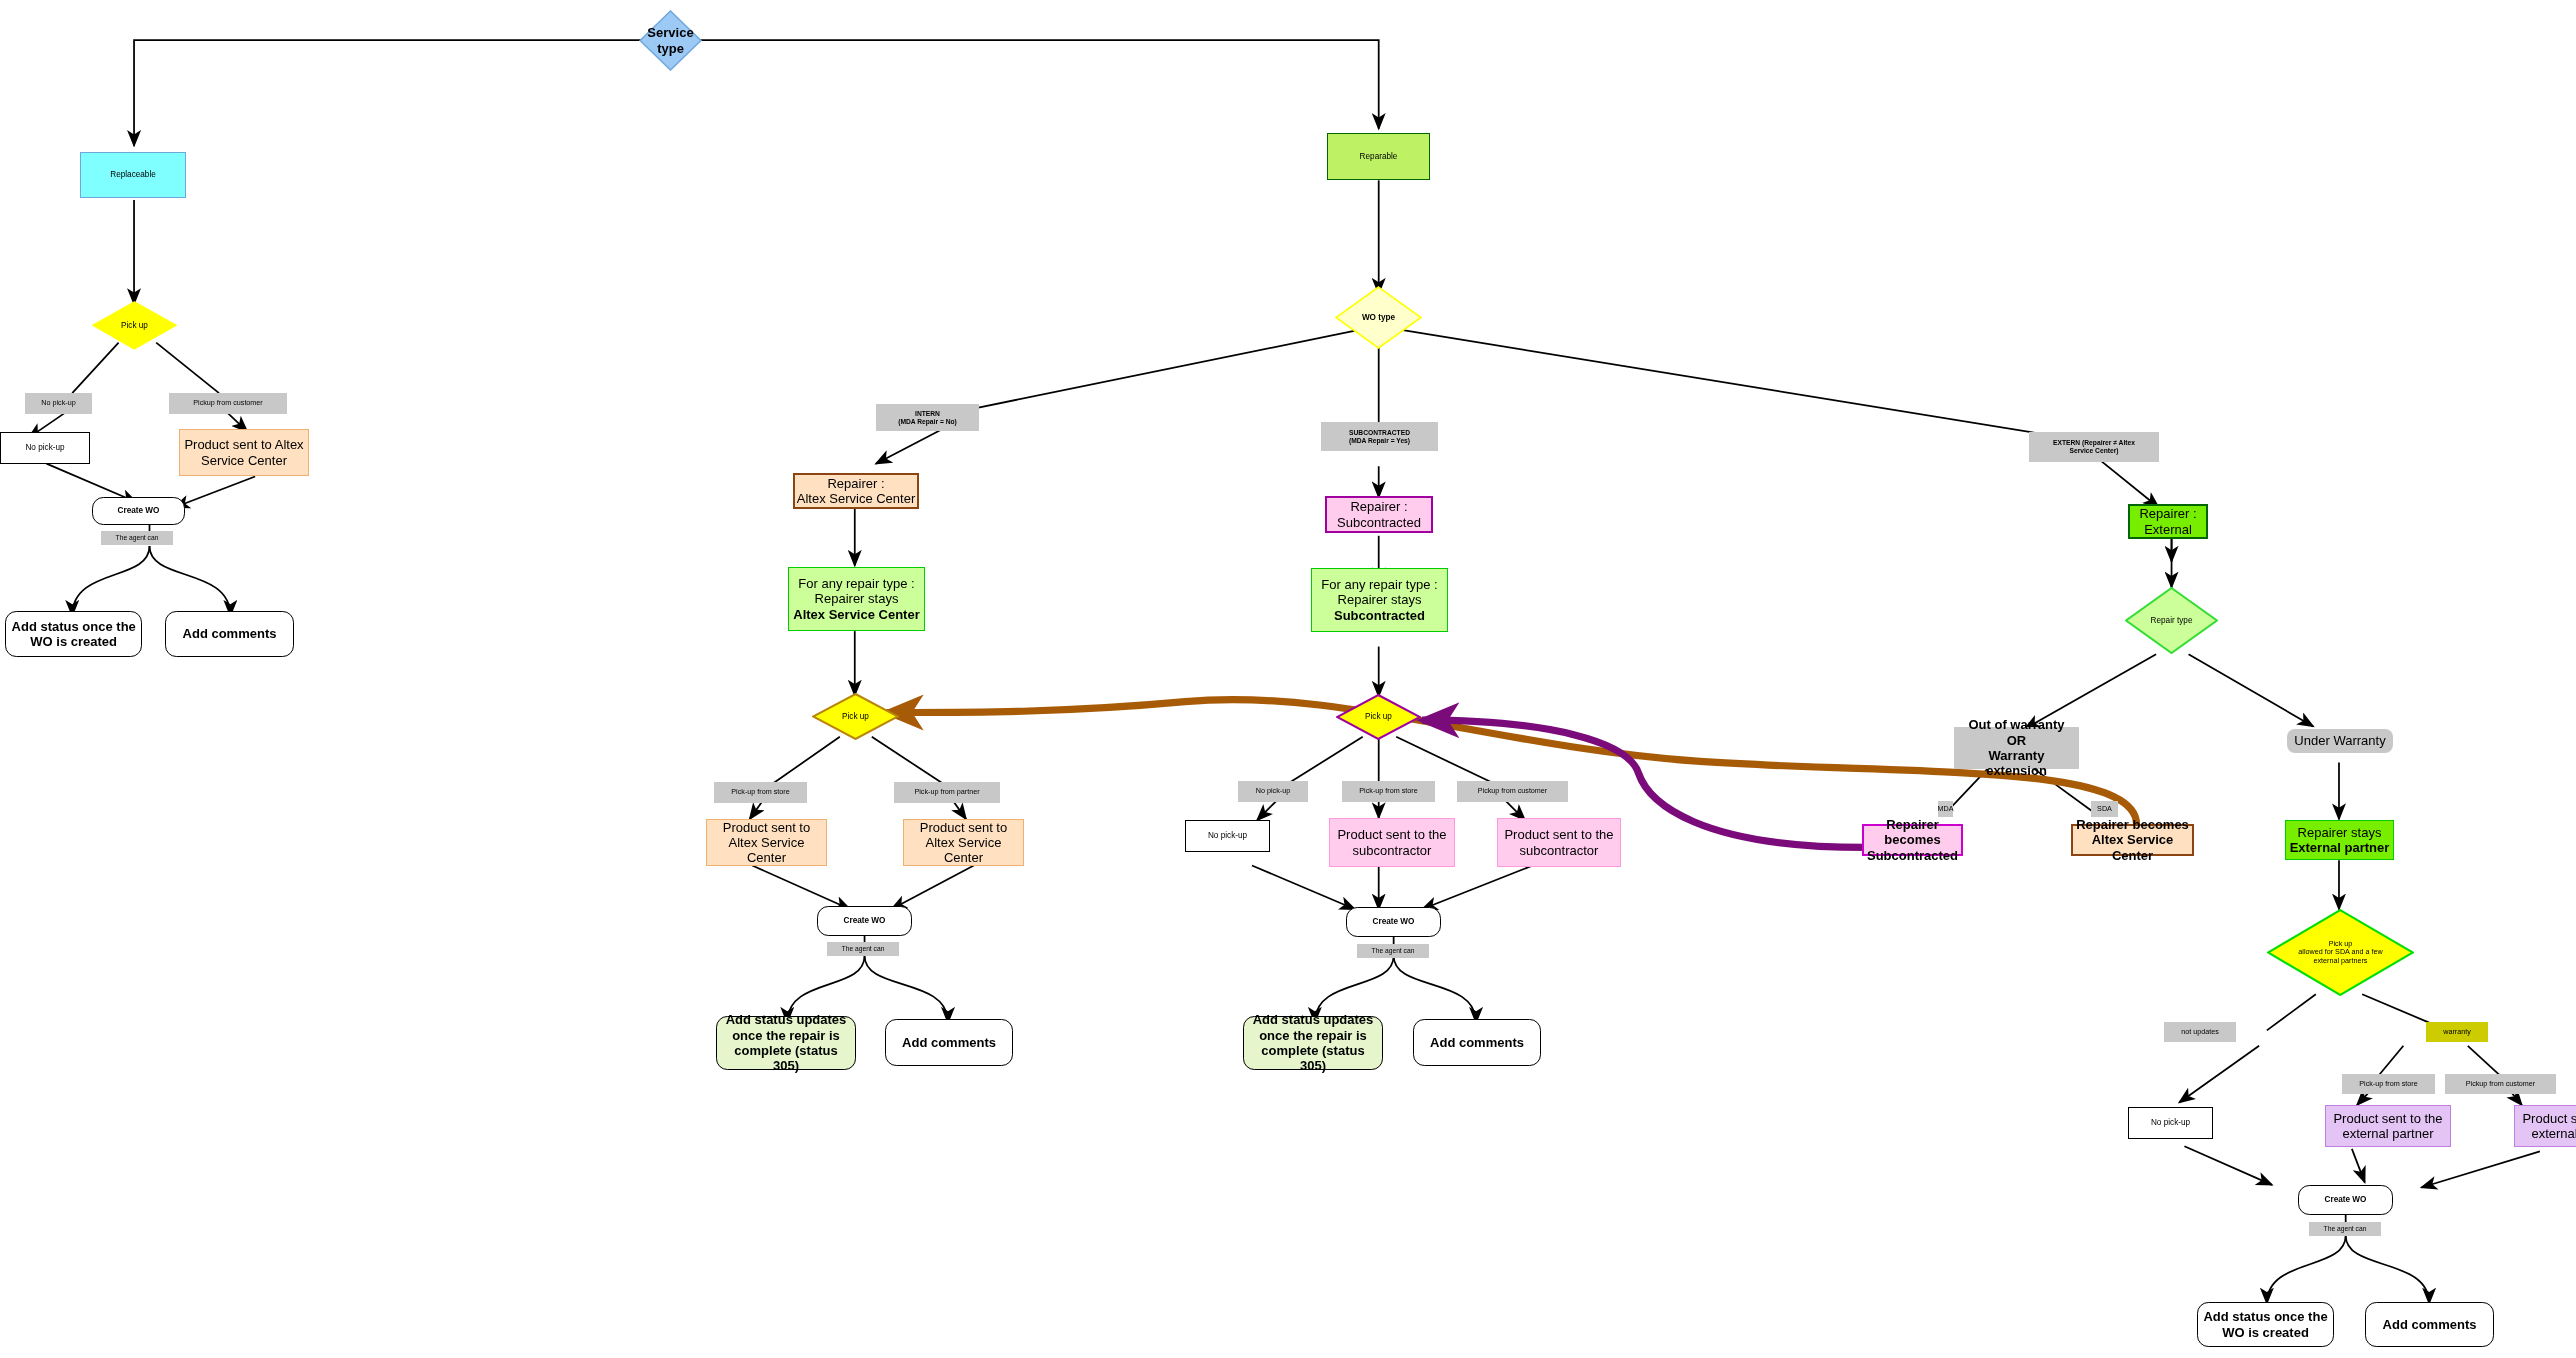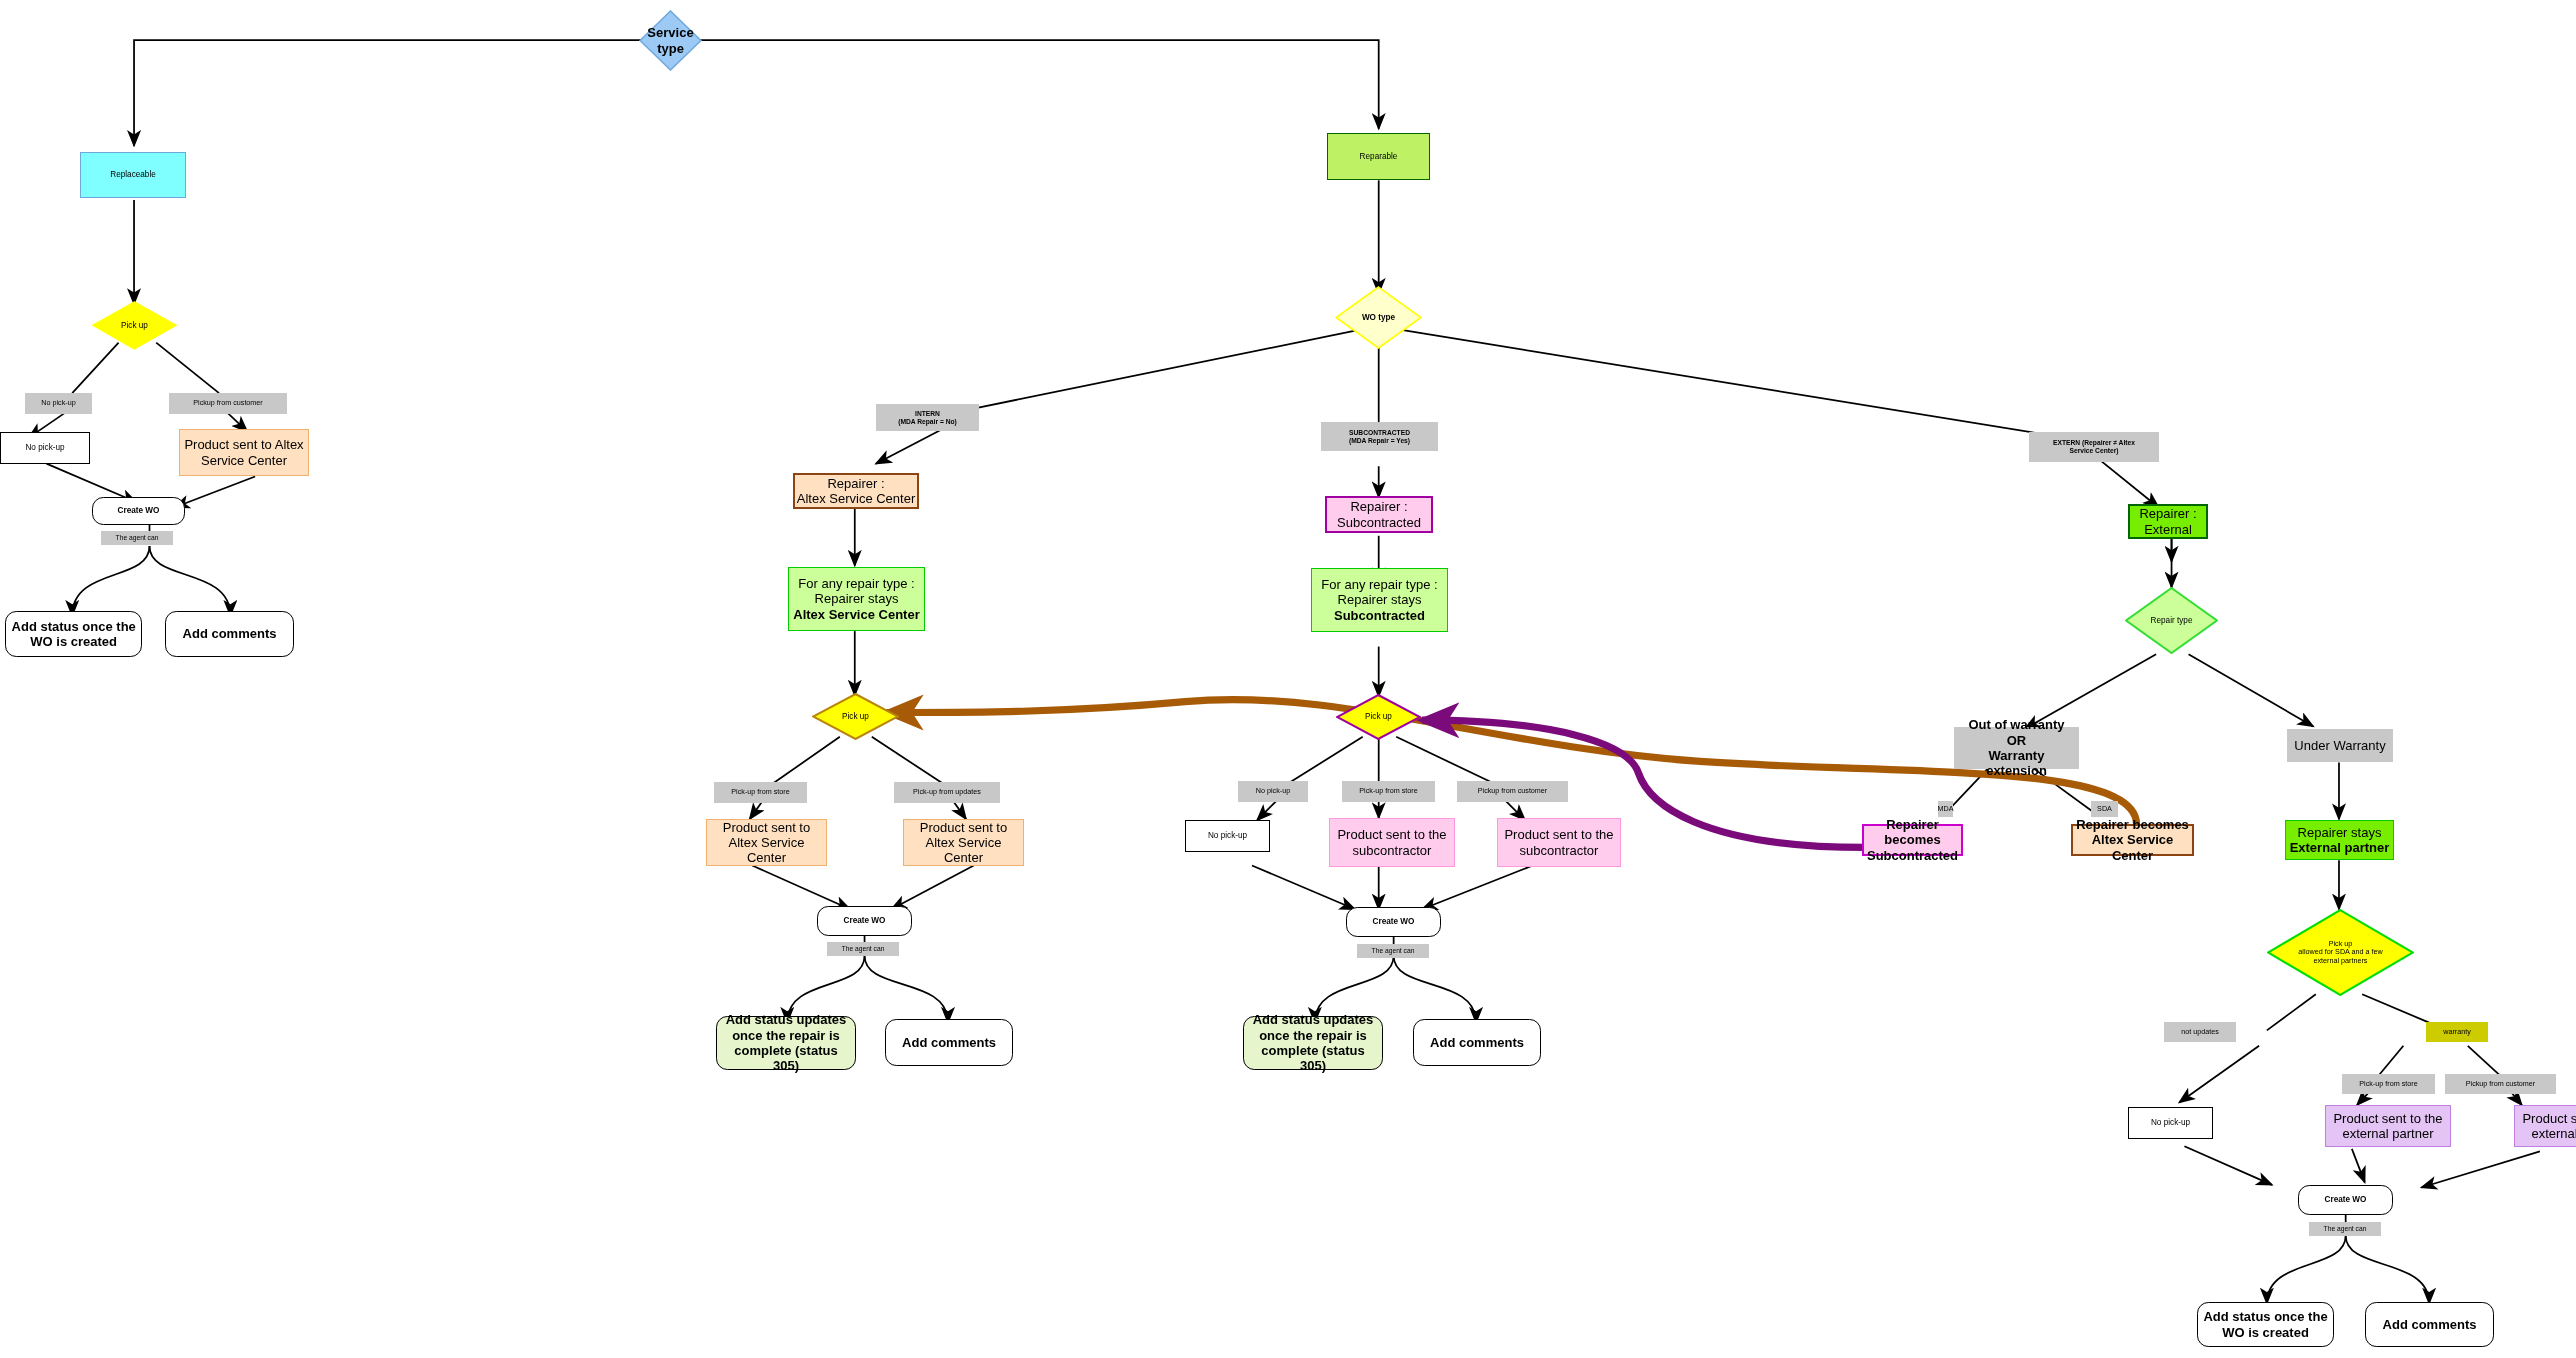--- a/index.html
+++ b/index.html
@@ -186,21 +186,21 @@
 </div>
 
 <div class="node diamond" style="left:812px;top:693px;width:87px;height:47px;">
   <svg class="dshape" viewBox="0 0 168 92" preserveAspectRatio="none">
     <polygon points="84,2 166,46 84,90 2,46" fill="#FFFF00" stroke="#B8860B" stroke-width="4"></polygon>
   </svg>
   <span class="dtext f16">Pick up</span>
 </div>
 
 <div class="node lbl f14" style="left:714px;top:782px;width:93px;height:20.6px;">Pick-up from store</div>
-<div class="node lbl f14" style="left:894px;top:782px;width:106px;height:20.6px;">Pick-up from updates</div>
+<div class="node lbl f14" style="left:894px;top:782px;width:106px;height:20.6px;">Pick-up from partner</div>
 
 <div class="node rect f15" style="left:706px;top:819px;width:121px;height:47px;background:#FFE0C0;border-color:#F0B070;padding:0 4.1px;">Product sent to Altex Service Center</div>
 <div class="node rect f15" style="left:903px;top:819px;width:121px;height:47px;background:#FFE0C0;border-color:#F0B070;padding:0 4.1px;">Product sent to Altex Service Center</div>
 
 <div class="node rect rounded b f16" style="left:817px;top:906px;width:95px;height:30px;">Create WO</div>
 <div class="node lbl f13" style="left:827px;top:942px;width:72px;height:14.4px;">The agent can</div>
 
 <div class="node rect rounded b f15" style="left:716px;top:1016px;width:140px;height:54px;background:#E6F5CC;padding:0 4.1px;">Add status updates once the repair is complete (status 305)</div>
 <div class="node rect rounded b f15" style="left:885px;top:1019px;width:128px;height:47px;">Add comments</div>
 
@@ -270,21 +270,21 @@
 <div class="node rect f15 b" style="left:1862px;top:824px;width:101px;height:32px;background:#FFCCEE;border-color:#CC00CC;border-width:2.6px;flex-direction:column;">
   <span>Repairer becomes</span>
   <span>Subcontracted</span>
 </div>
 
 <div class="node rect f15 b" style="left:2071px;top:824px;width:123px;height:32px;background:#FFE0C0;border-color:#8B4513;border-width:2.6px;flex-direction:column;">
   <span>Repairer becomes</span>
   <span>Altex Service Center</span>
 </div>
 
-<div class="node lbl f15" style="left:2287px;top:729px;width:106px;height:33px;">Under Warranty</div>
+<div class="node lbl f15" style="left:2287px;top:729px;width:106px;height:24px;border-radius:8px;">Under Warranty</div>
 
 <div class="node rect f15" style="left:2285px;top:820px;width:109px;height:40px;background:#77EE00;border-color:#00CC00;flex-direction:column;">
   <span>Repairer stays</span>
   <span class="b">External partner</span>
 </div>
 
 <div class="node diamond" style="left:2267px;top:909px;width:147px;height:87px;">
   <svg class="dshape" viewBox="0 0 285 168" preserveAspectRatio="none">
     <polygon points="142,2 283,84 142,166 2,84" fill="#FFFF00" stroke="#00DD00" stroke-width="4"></polygon>
   </svg>

